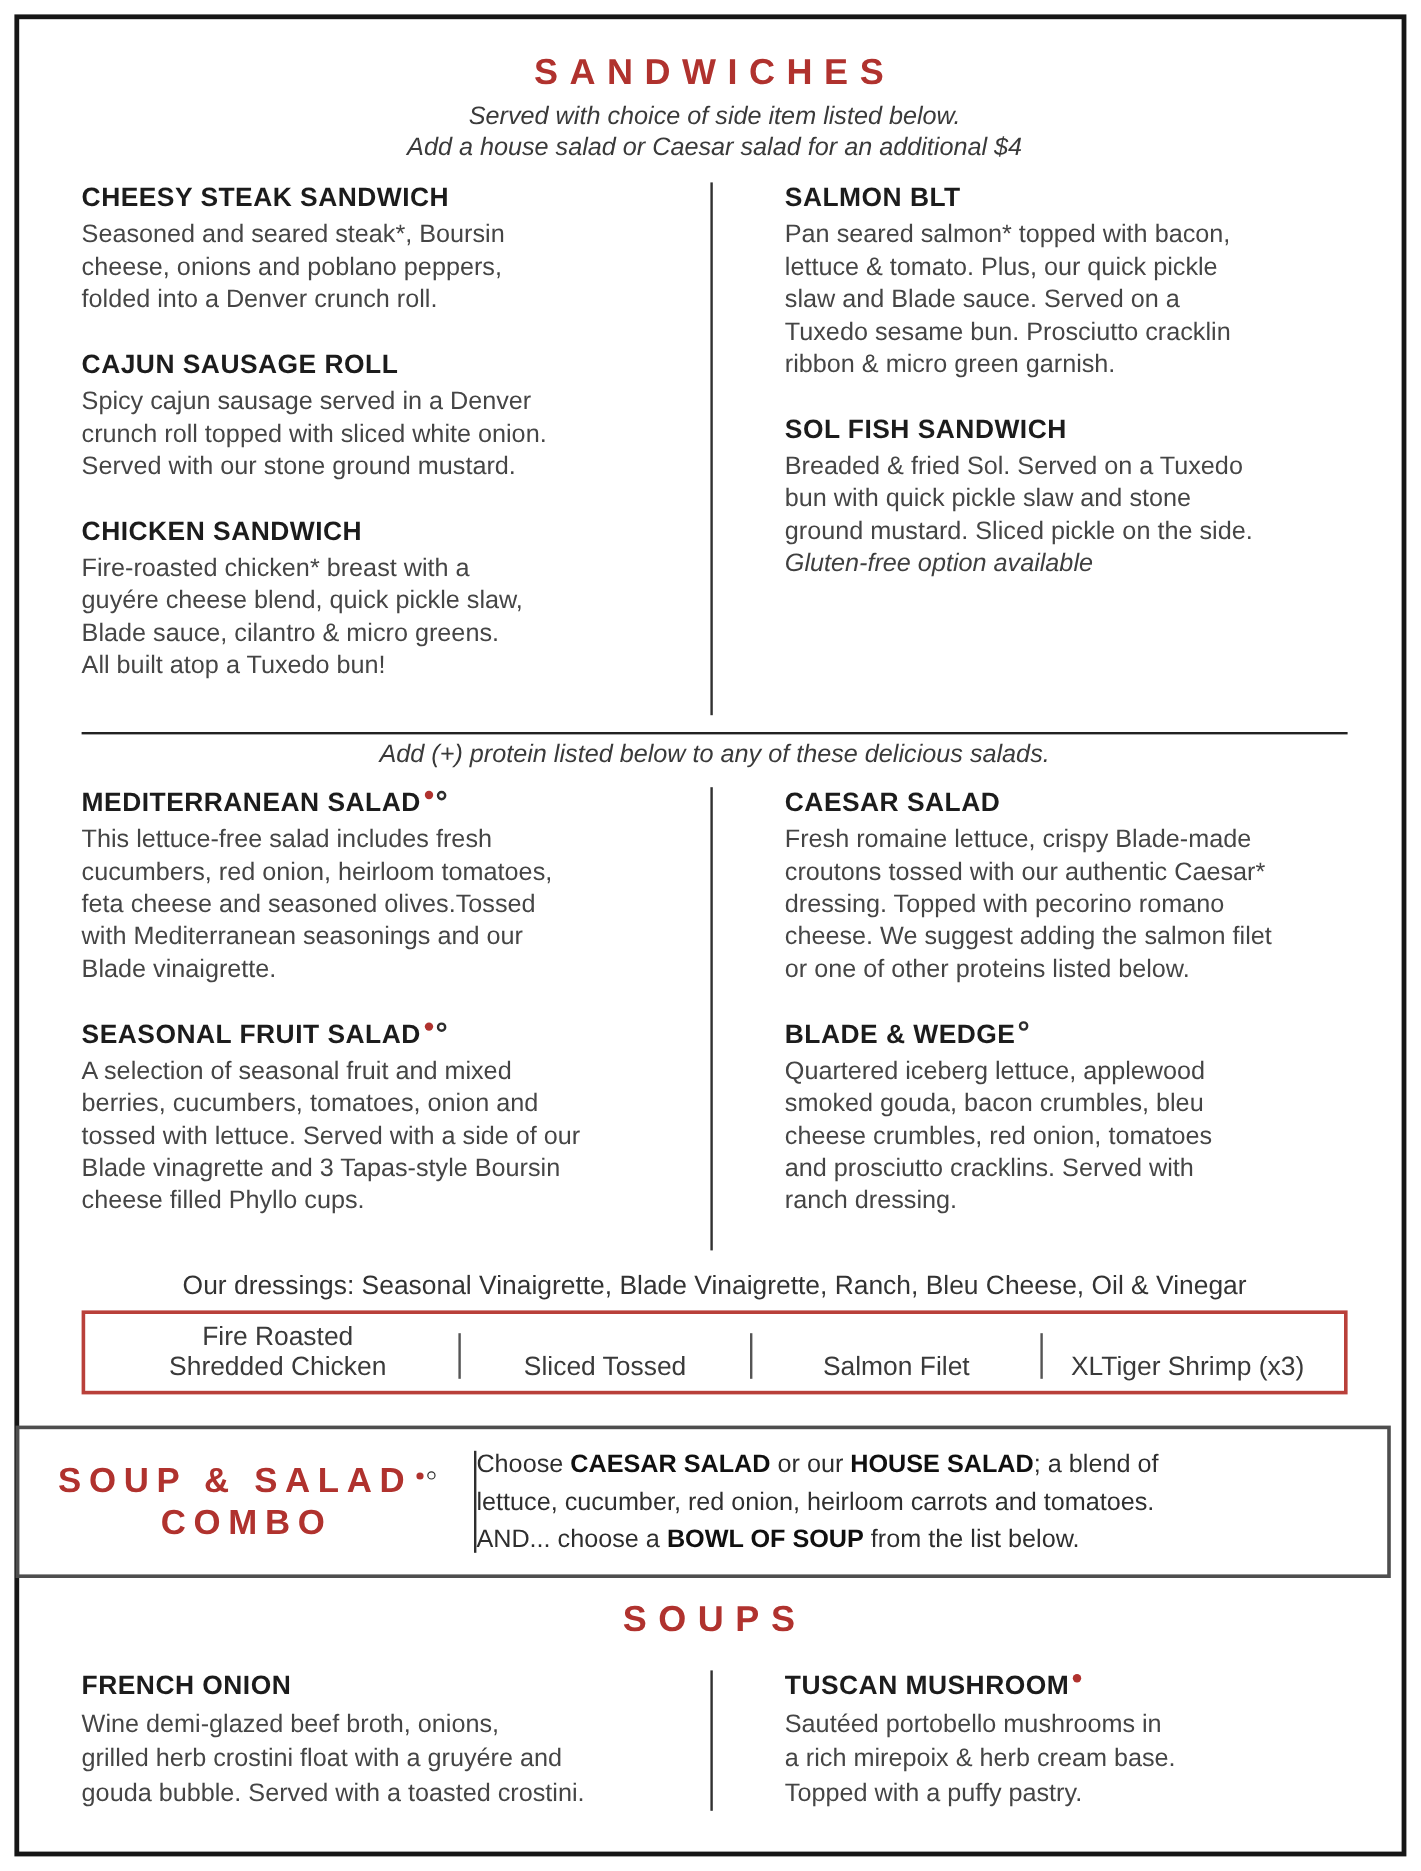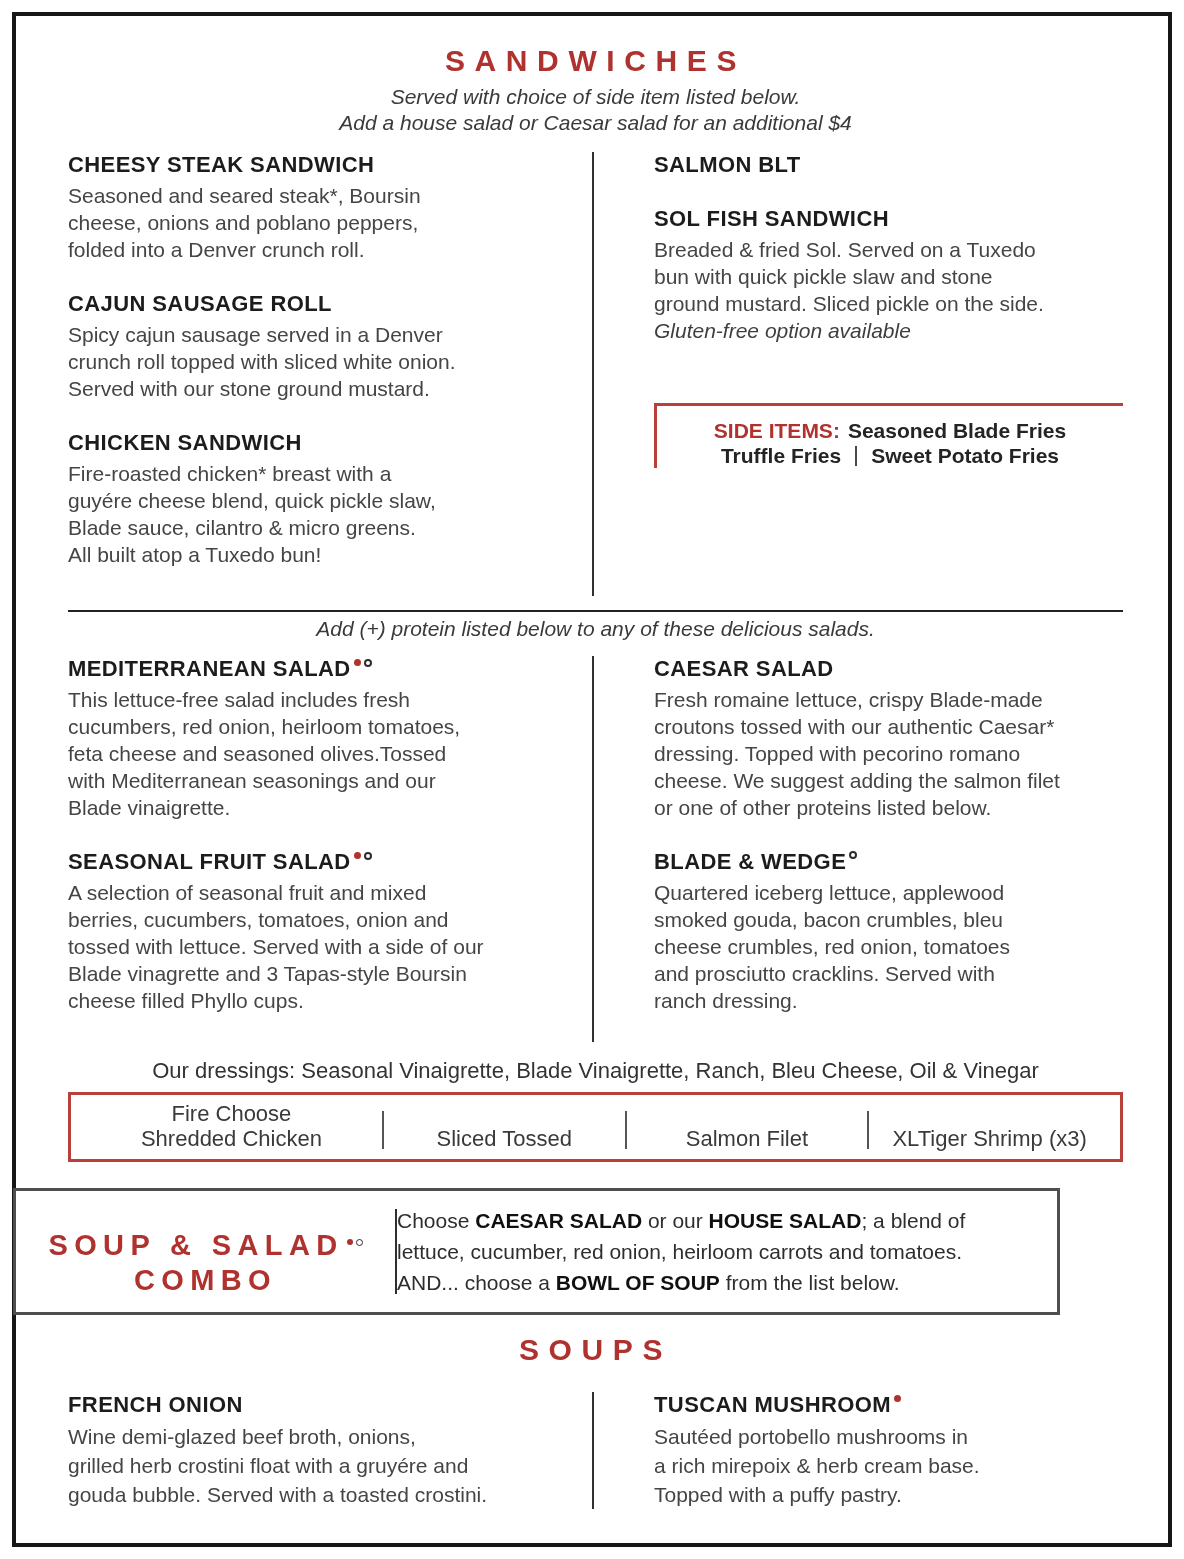--- a/index.html
+++ b/index.html
@@ -47,21 +47,21 @@
   .mt-sub{margin-top:4px;}
   .mt-grid{margin-top:16px;}
 
   .dressings{margin-top:16px;font-size:22px;color:#333333;text-align:center;line-height:26px;}
 
   .protein-box{margin-top:8px;border:3px solid var(--red-border);display:flex;align-items:flex-end;padding:6px 10px 8px 10px;}
   .protein-cell{flex:1;text-align:center;font-size:22px;color:#3a3a3a;line-height:25px;white-space:pre-line;}
   .protein-cell.first{flex:1.25;}
   .protein-sep{width:2px;height:38px;background:#555555;align-self:flex-end;margin-bottom:2px;}
 
-  .combo-box{margin-top:26px;margin-left:-55px;width:1047px;border:3px solid var(--combo-border);display:flex;align-items:flex-end;padding:14px 0;}
+  .combo-box{margin-top:26px;margin-left:-55px;width:1146px;border:3px solid var(--combo-border);display:flex;align-items:center;padding:14px 0;}
   .combo-left{width:379px;text-align:center;}
   .combo-title{font-size:29px;font-weight:bold;color:var(--red);letter-spacing:.22em;line-height:35px;}
   .combo-divider{width:2px;align-self:stretch;background:#2e2e2e;margin:4px 0;}
   .combo-right{flex:1;padding-right:20px;font-size:21px;color:#2e2e2e;line-height:31px;white-space:pre-line;}
   .combo-right b{color:#101010;}
 
   .soups-grid{margin-top:25px;}
   .soups-grid .item-desc{line-height:29px;}
 </style>
 </head>
@@ -94,36 +94,33 @@
           <div class="item-desc">Fire-roasted chicken* breast with a
 guyére cheese blend, quick pickle slaw,
 Blade sauce, cilantro &amp; micro greens.
 All built atop a Tuxedo bun!</div>
         </div>
       </div>
 
       <div class="col-right">
         <div class="item">
           <div class="item-name">SALMON BLT</div>
+          <div class="item-desc">Pan seared salmon* topped with bacon,
+lettuce &amp; tomato. Plus, our quick pickle
+slaw and Blade sauce. Served on a
+Tuxedo sesame bun. Prosciutto cracklin
+ribbon &amp; micro green garnish.</div>
         </div>
         <div class="item" style="margin-bottom:10px">
           <div class="item-name">SOL FISH SANDWICH</div>
           <div class="item-desc">Breaded &amp; fried Sol. Served on a Tuxedo
 bun with quick pickle slaw and stone
 ground mustard. Sliced pickle on the side.</div>
           <div class="item-note-italic">Gluten-free option available</div>
         </div>
-        <div class="side-box">
-          <div class="side-line">
-            <span class="side-label">SIDE ITEMS:</span><span>Seasoned Blade Fries</span>
-          </div>
-          <div class="side-line">
-            <span>Truffle Fries</span><span class="side-divider"></span><span>Sweet Potato Fries</span>
-          </div>
-        </div>
       </div>
     </div>
 
     <div class="rule"></div>
 
     <div class="section-sub mt-sub">Add (+) protein listed below to any of these delicious salads.</div>
 
     <div class="two-col" style="margin-top:14px">
       <div class="col-left">
         <div class="item">
@@ -167,21 +164,21 @@
 cheese crumbles, red onion, tomatoes
 and prosciutto cracklins. Served with
 ranch dressing.</div>
         </div>
       </div>
     </div>
 
     <div class="dressings">Our dressings: Seasonal Vinaigrette, Blade Vinaigrette, Ranch, Bleu Cheese, Oil &amp; Vinegar</div>
 
     <div class="protein-box">
-      <div class="protein-cell first">Fire Choose
+      <div class="protein-cell first">Fire Roasted
 Shredded Chicken</div>
       <div class="protein-sep"></div>
       <div class="protein-cell">Sliced Tossed</div>
       <div class="protein-sep"></div>
       <div class="protein-cell">Salmon Filet</div>
       <div class="protein-sep"></div>
       <div class="protein-cell">XLTiger Shrimp (x3)</div>
     </div>
 
     <div class="combo-box">

